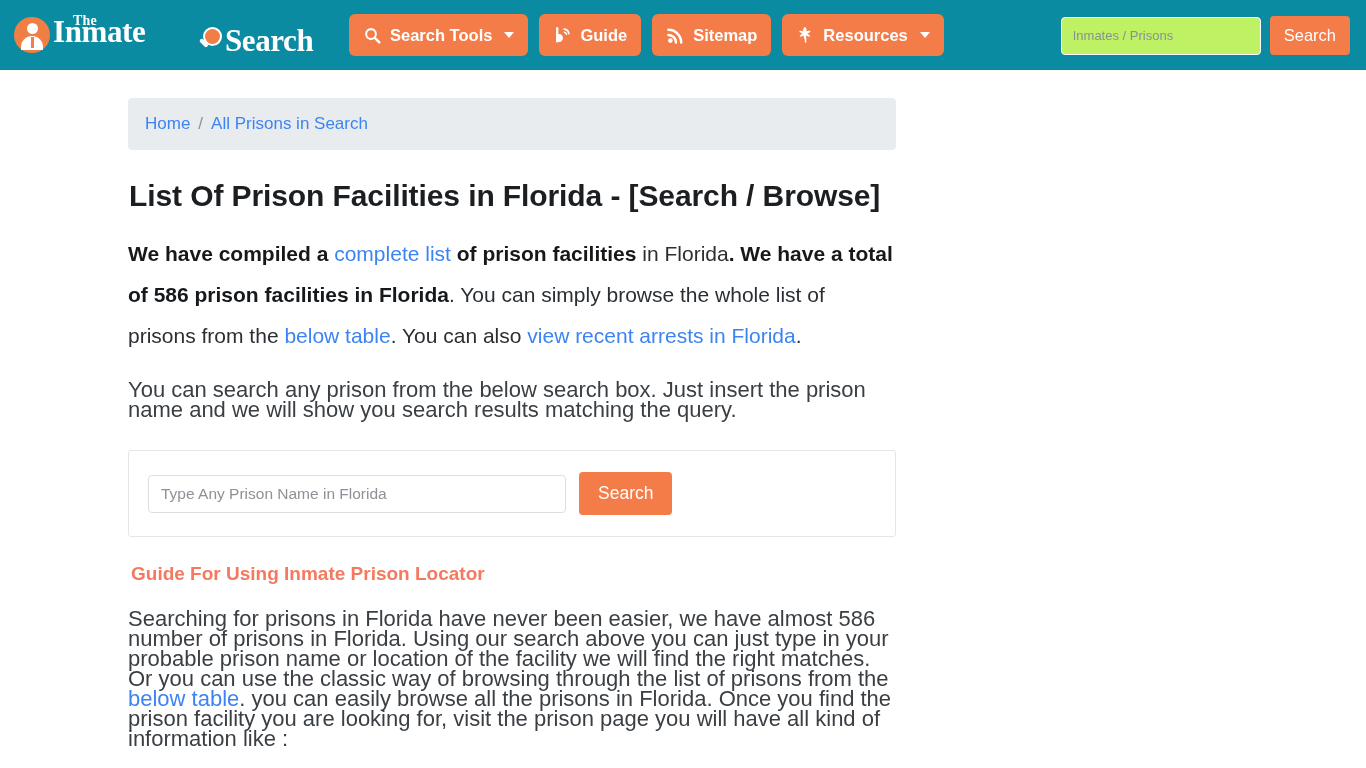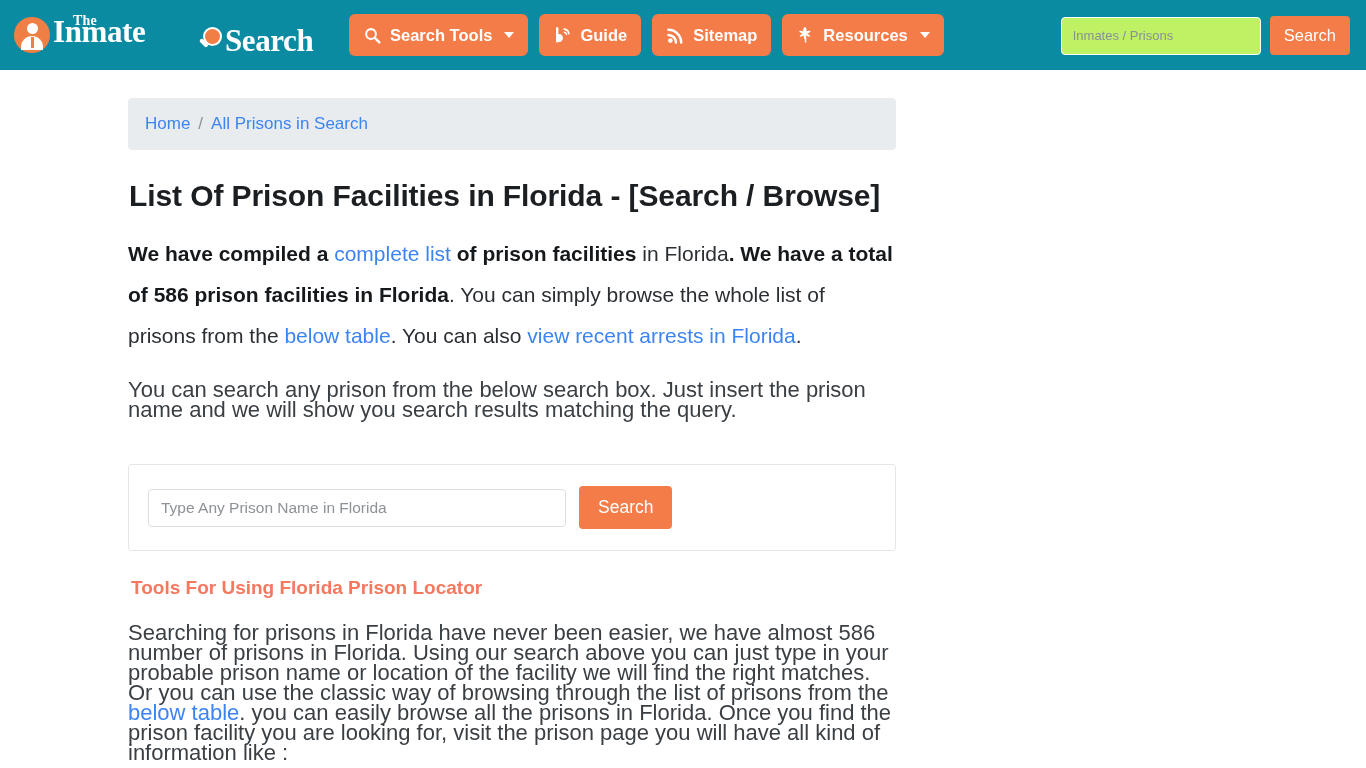--- a/index.html
+++ b/index.html
@@ -224,21 +224,21 @@
   p.body {
     font-size: 22px;
     line-height: 20px;
     color: #3a3f44;
     margin: 24px 0 0 0;
   }
   a.inline { color: #3c84f2; text-decoration: none; }
 
   
   .search-card {
-    margin-top: 44px;
+    margin-top: 30px;
     border: 1px solid #e4e7ea;
     border-radius: 3px;
     padding: 21px 19px;
     display: flex;
     align-items: center;
     gap: 13px;
   }
   .search-card input {
     width: 418px;
     height: 38px;
@@ -367,21 +367,21 @@
 
     <p class="lead"><b>We have compiled a </b><a class="inline" href="#">complete list</a><b> of prison facilities</b><span> in Florida</span><b>. We have a total of 586 prison facilities in Florida</b><span>. You can simply browse the whole list of prisons from the </span><a class="inline" href="#">below table</a><span>. You can also </span><a class="inline" href="#">view recent arrests in Florida</a><span>.</span></p>
 
     <p class="body">You can search any prison from the below search box. Just insert the prison name and we will show you search results matching the query.</p>
 
     <div class="search-card">
       <input type="text" placeholder="Type Any Prison Name in Florida" style="">
       <button class="sc-btn">Search</button>
     </div>
 
-    <h2 class="guide-title">Tools For Using Florida Prison Locator</h2>
+    <h2 class="guide-title">Guide For Using Inmate Prison Locator</h2>
 
     <p class="body"><span>Searching for prisons in Florida have never been easier, we have almost 586 number of prisons in Florida. Using our search above you can just type in your probable prison name or location of the facility we will find the right matches. Or you can use the classic way of browsing through the list of prisons from the </span><a class="inline" href="#">below table</a><span>. you can easily browse all the prisons in Florida. Once you find the prison facility you are looking for, visit the prison page you will have all kind of information like :</span></p>
 
     <ul class="info-list">
       <li>Visiting hours</li>
     </ul>
 
   </div>
 </div>
 

